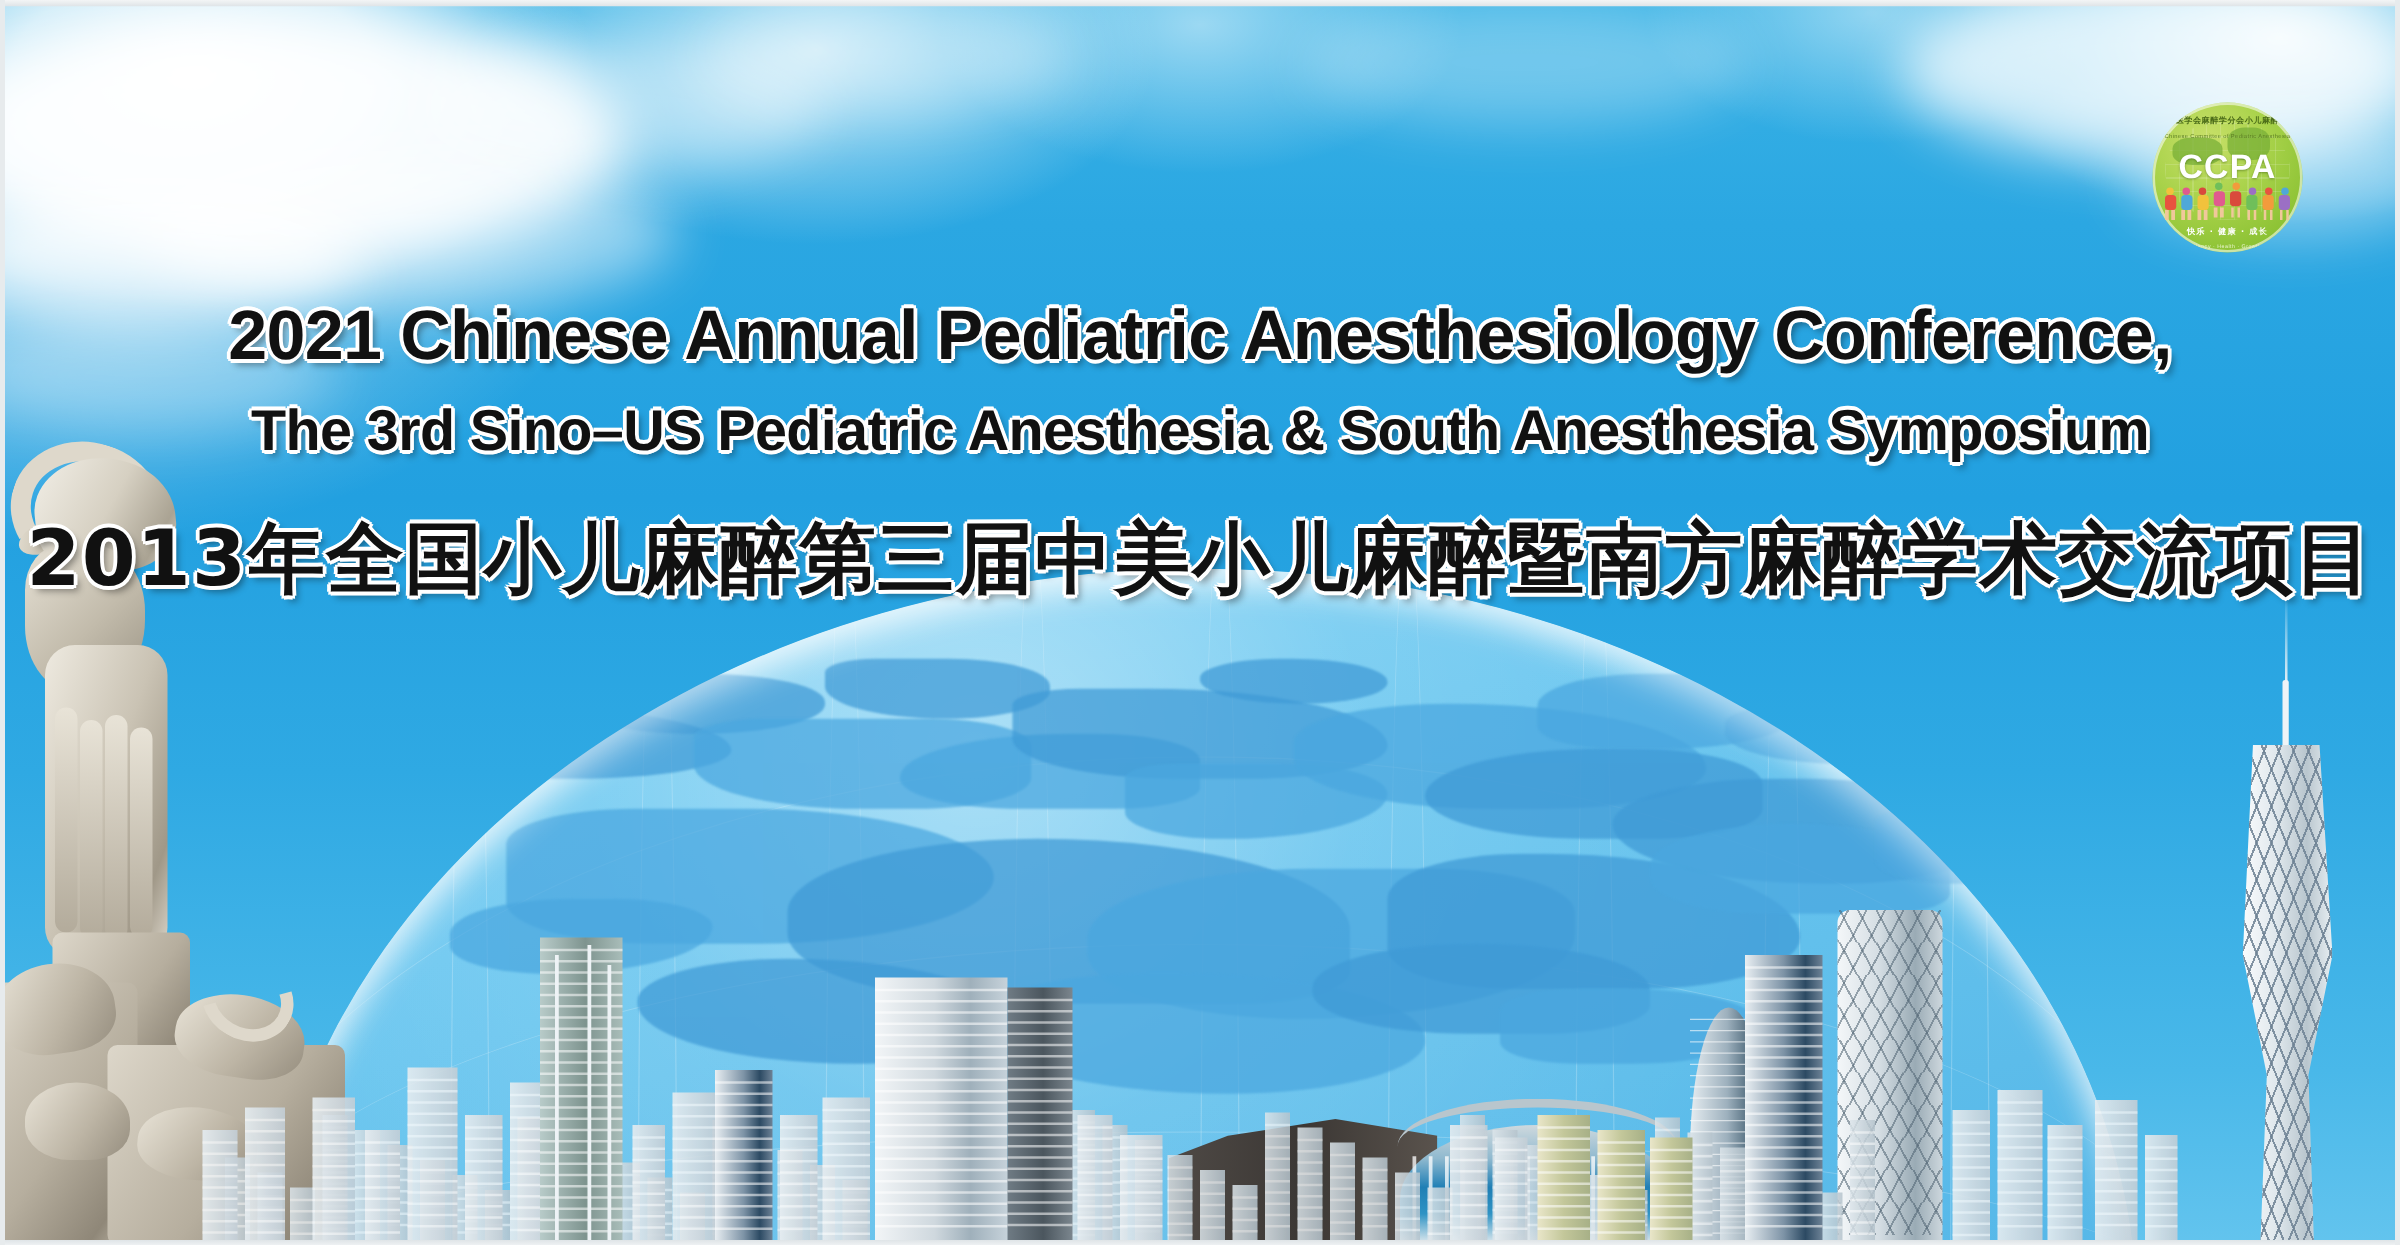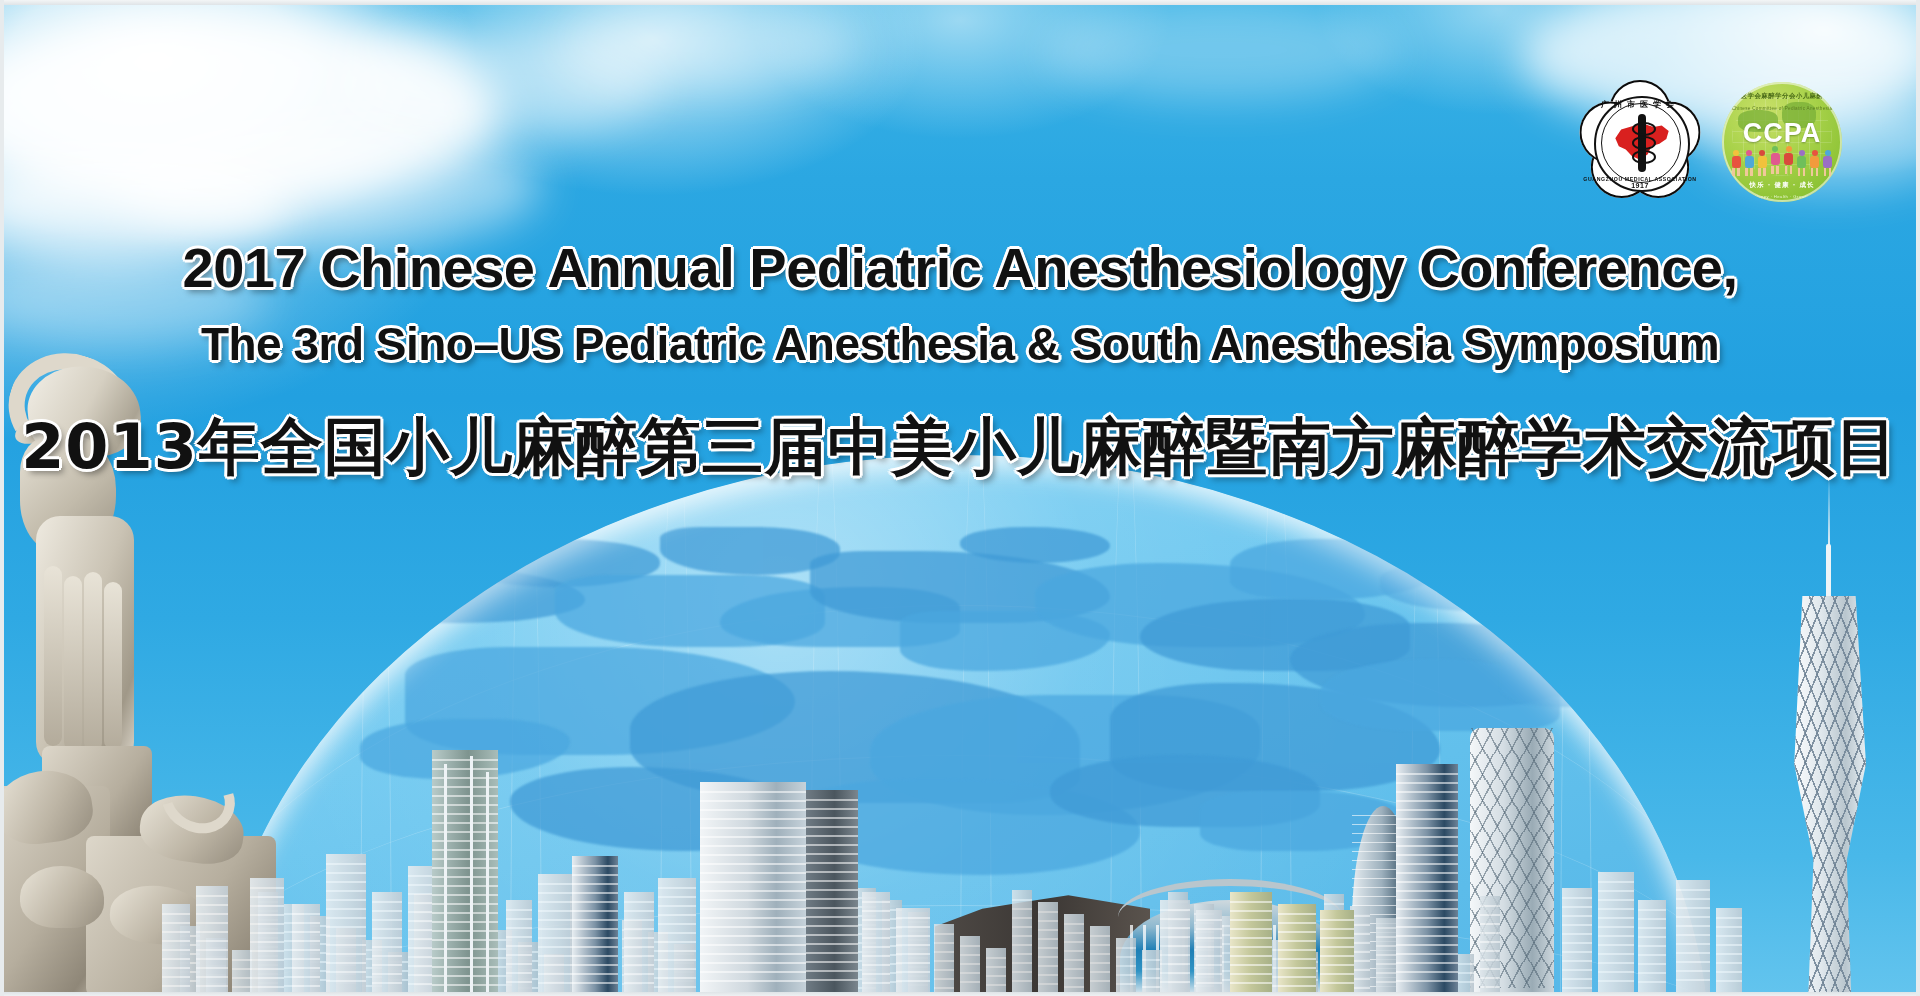--- a/index.html
+++ b/index.html
@@ -1263,47 +1263,27 @@
     <div class="rock" style="left:0px;top:420px;width:120px;height:210px;"></div>
     <div class="rock" style="left:96px;top:470px;width:190px;height:160px;"></div>
     <div class="kid" style="left:6px;top:405px;width:96px;height:72px;transform:rotate(-8deg);"></div>
     <div class="kid" style="left:150px;top:430px;width:104px;height:66px;transform:rotate(8deg);"></div>
     <div class="horn" style="left:170px;top:400px;width:56px;height:46px;border-width:10px;transform:rotate(-150deg);"></div>
     <div class="kid" style="left:30px;top:500px;width:84px;height:62px;"></div>
     <div class="kid" style="left:120px;top:520px;width:96px;height:58px;transform:rotate(5deg);"></div>
   </div>
 
   <div class="titles">
-    <div class="line" id="title-en-1">2017 Chinese Annual Pediatric Anesthesiology Conference,</div>
+    <div class="line" id="title-en-1">2021 Chinese Annual Pediatric Anesthesiology Conference,</div>
     <div class="line" id="title-en-2">The 3rd Sino–US Pediatric Anesthesia &amp; South Anesthesia Symposium</div>
     <div class="line" id="title-zh">2013年全国小儿麻醉第三届中美小儿麻醉暨南方麻醉学术交流项目</div>
   </div>
 
   <div class="logos">
 
-    <div class="gma">
-      <div class="petals" id="gma-petals">
-          <div class="petal" style="transform: translate(1.8982e-15px, -31px);"></div>
-          <div class="petal" style="transform: translate(29.4828px, -9.57953px);"></div>
-          <div class="petal" style="transform: translate(18.2213px, 25.0795px);"></div>
-          <div class="petal" style="transform: translate(-18.2213px, 25.0795px);"></div>
-          <div class="petal" style="transform: translate(-29.4828px, -9.57953px);"></div>
-        </div>
-      <div class="ring"></div>
-      <div class="inner">
-        <div class="map"></div>
-        <div class="snake"></div>
-        <div class="coil" style="top:18px;"></div>
-        <div class="coil" style="top:32px;"></div>
-        <div class="coil" style="top:46px;"></div>
-      </div>
-      <div class="arc-top">广州市医学会</div>
-      <div class="year">1917</div>
-      <div class="arc-bot">GUANGZHOU MEDICAL ASSOCIATION</div>
-    </div>
 
     <div class="ccpa">
       <div class="disc">
         <div class="globe-bg"></div>
         <div class="blob" style="left:16px;top:28px;width:40px;height:22px;"></div>
         <div class="blob" style="left:60px;top:20px;width:34px;height:26px;"></div>
         <div class="arc-cn">中华医学会麻醉学分会小儿麻醉学组</div>
         <div class="arc-en">Chinese Committee of Pediatric Anesthesia</div>
         <div class="word">CCPA</div>
         <div class="kids" id="ccpa-kids">

